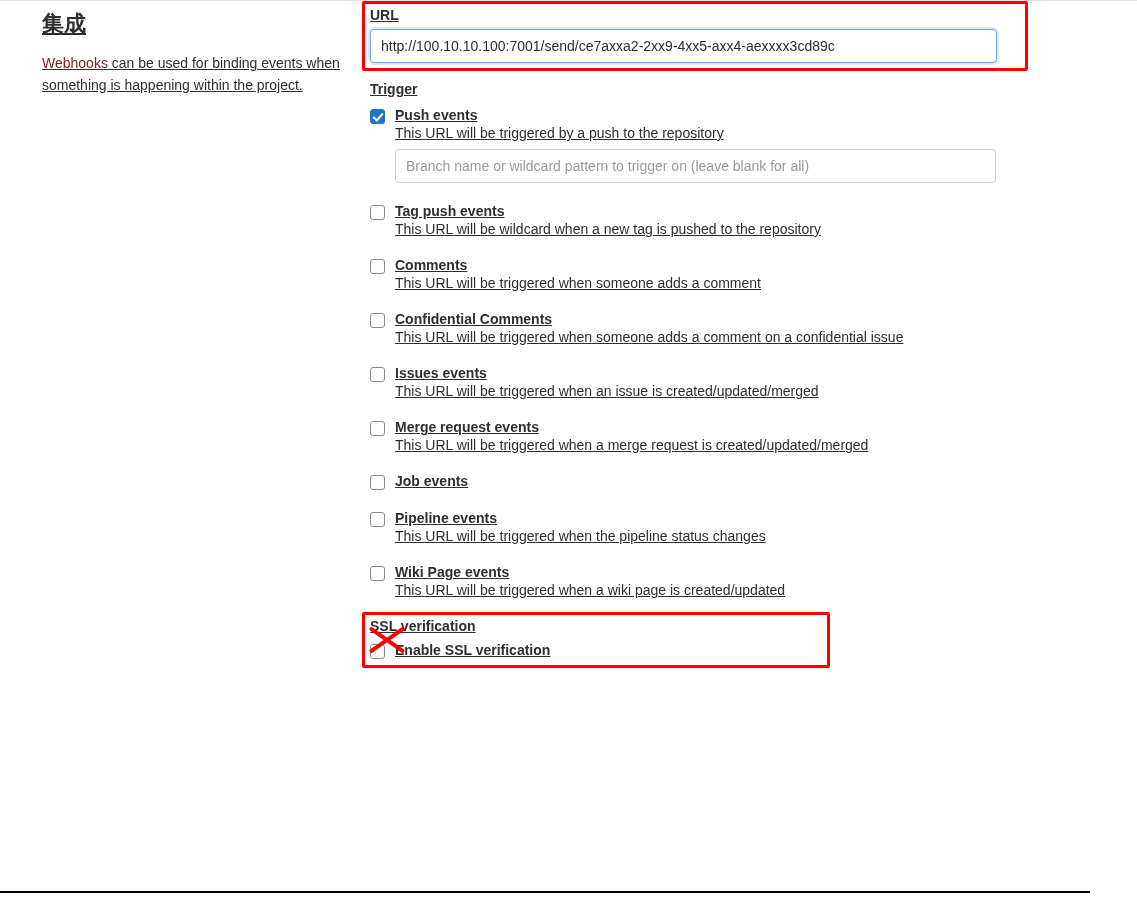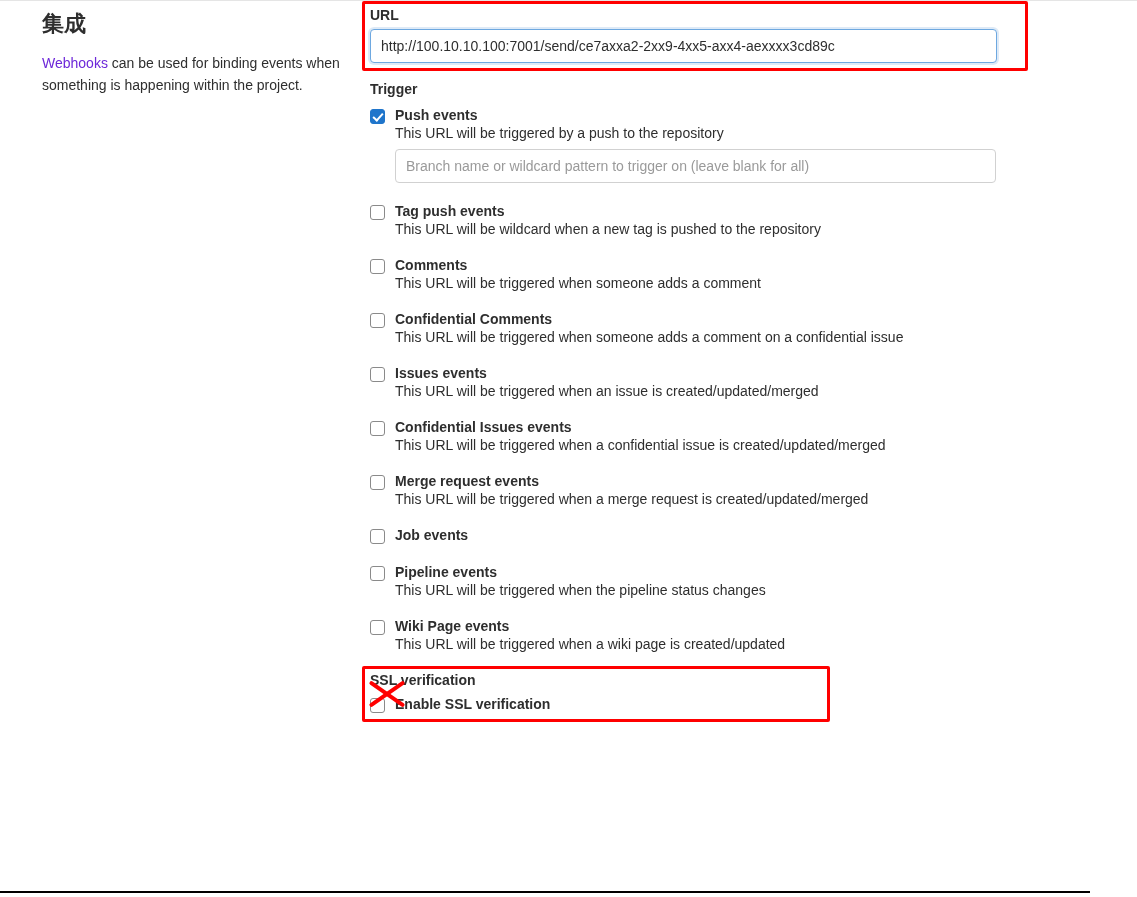--- a/index.html
+++ b/index.html
@@ -14,20 +14,21 @@
     width: 1137px;
     min-height: 897px;
     position: relative;
     padding: 0;
   }
   .content-row {
     display: flex;
     padding-top: 6px;
     border-top: 1px solid #e5e5e5;
     margin-top: 0;
+    text-decoration: underline;
   }
   .left-col {
     width: 370px;
     flex: 0 0 370px;
     padding-left: 42px;
     padding-right: 20px;
     padding-top: 2px;
   }
   .right-col {
     flex: 1;
@@ -40,21 +41,21 @@
     font-weight: 700;
     margin: 0 0 14px 0;
     color: #2e2e2e;
   }
   .desc {
     font-size: 14px;
     line-height: 1.55;
     color: #2e2e2e;
   }
   .desc a {
-    color: #6d28d9;
+    color: #7f1d1d;
     text-decoration: none;
   }
   .field-label {
     font-weight: 700;
     font-size: 14px;
     margin-bottom: 6px;
     color: #2e2e2e;
   }
   .text-input {
     width: 627px;
@@ -224,29 +225,20 @@
                   <div class="cb-desc">This URL will be triggered when someone adds a comment on a confidential issue</div>
                 </div>
               </div>
             </div>
             <div class="trigger-group">
               <div class="checkbox-row">
                 <div class="cb"></div>
                 <div class="cb-body">
                   <div class="cb-title">Issues events</div>
                   <div class="cb-desc">This URL will be triggered when an issue is created/updated/merged</div>
-                </div>
-              </div>
-            </div>
-            <div class="trigger-group">
-              <div class="checkbox-row">
-                <div class="cb"></div>
-                <div class="cb-body">
-                  <div class="cb-title">Confidential Issues events</div>
-                  <div class="cb-desc">This URL will be triggered when a confidential issue is created/updated/merged</div>
                 </div>
               </div>
             </div>
             <div class="trigger-group">
               <div class="checkbox-row">
                 <div class="cb"></div>
                 <div class="cb-body">
                   <div class="cb-title">Merge request events</div>
                   <div class="cb-desc">This URL will be triggered when a merge request is created/updated/merged</div>
                 </div>

